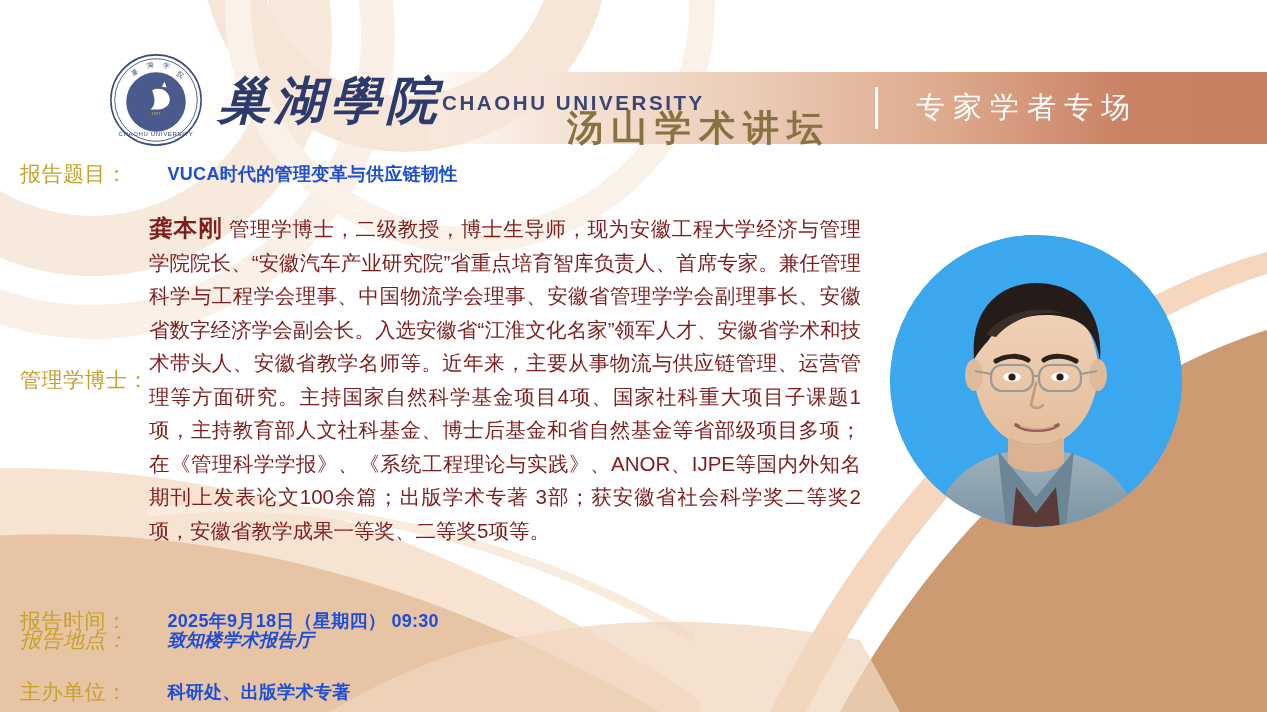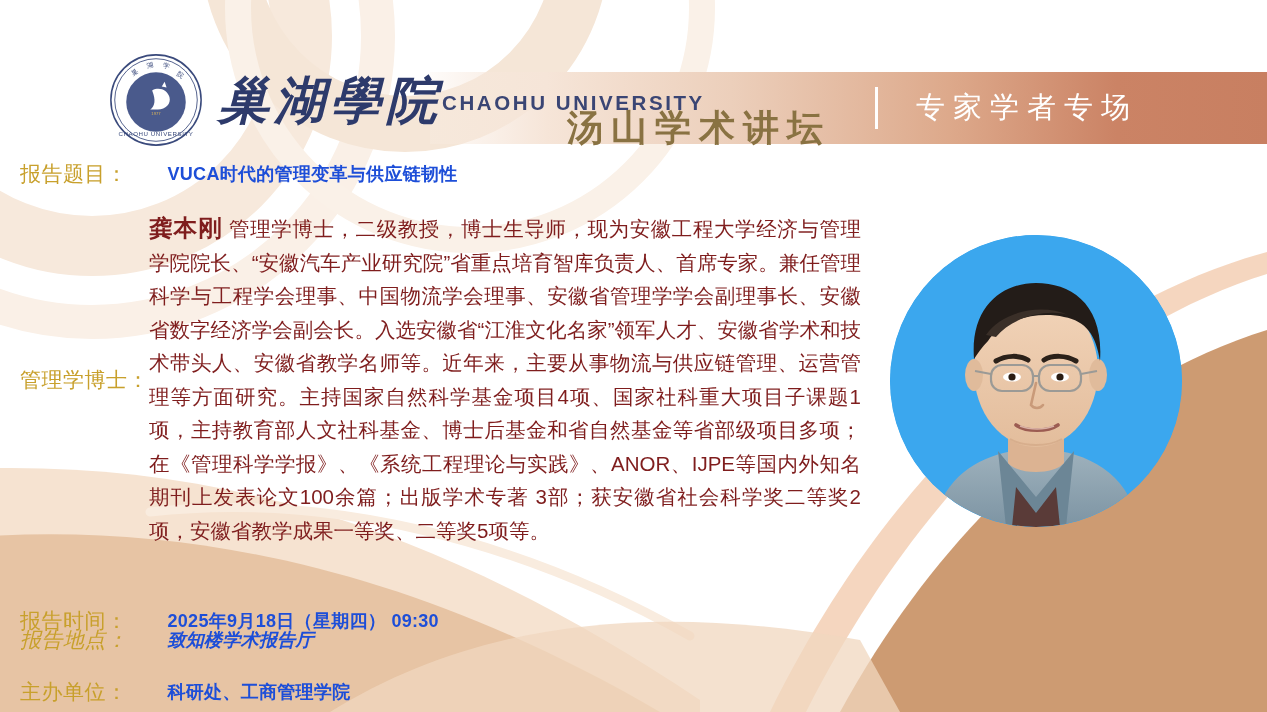--- a/index.html
+++ b/index.html
@@ -302,16 +302,16 @@
     <span class="value-bold">2025年9月18日（星期四） 09:30</span>
   </div>
 
   <div class="row" id="row-place">
     <span class="label">报告地点：</span>
     <span class="value-bold">致知楼学术报告厅</span>
   </div>
 
   <div class="row" id="row-host">
     <span class="label">主办单位：</span>
-    <span class="value-bold">科研处、工商管理学院</span>
+    <span class="value-bold">科研处、出版学术专著</span>
   </div>
 
 </div>
 
 </body></html>

